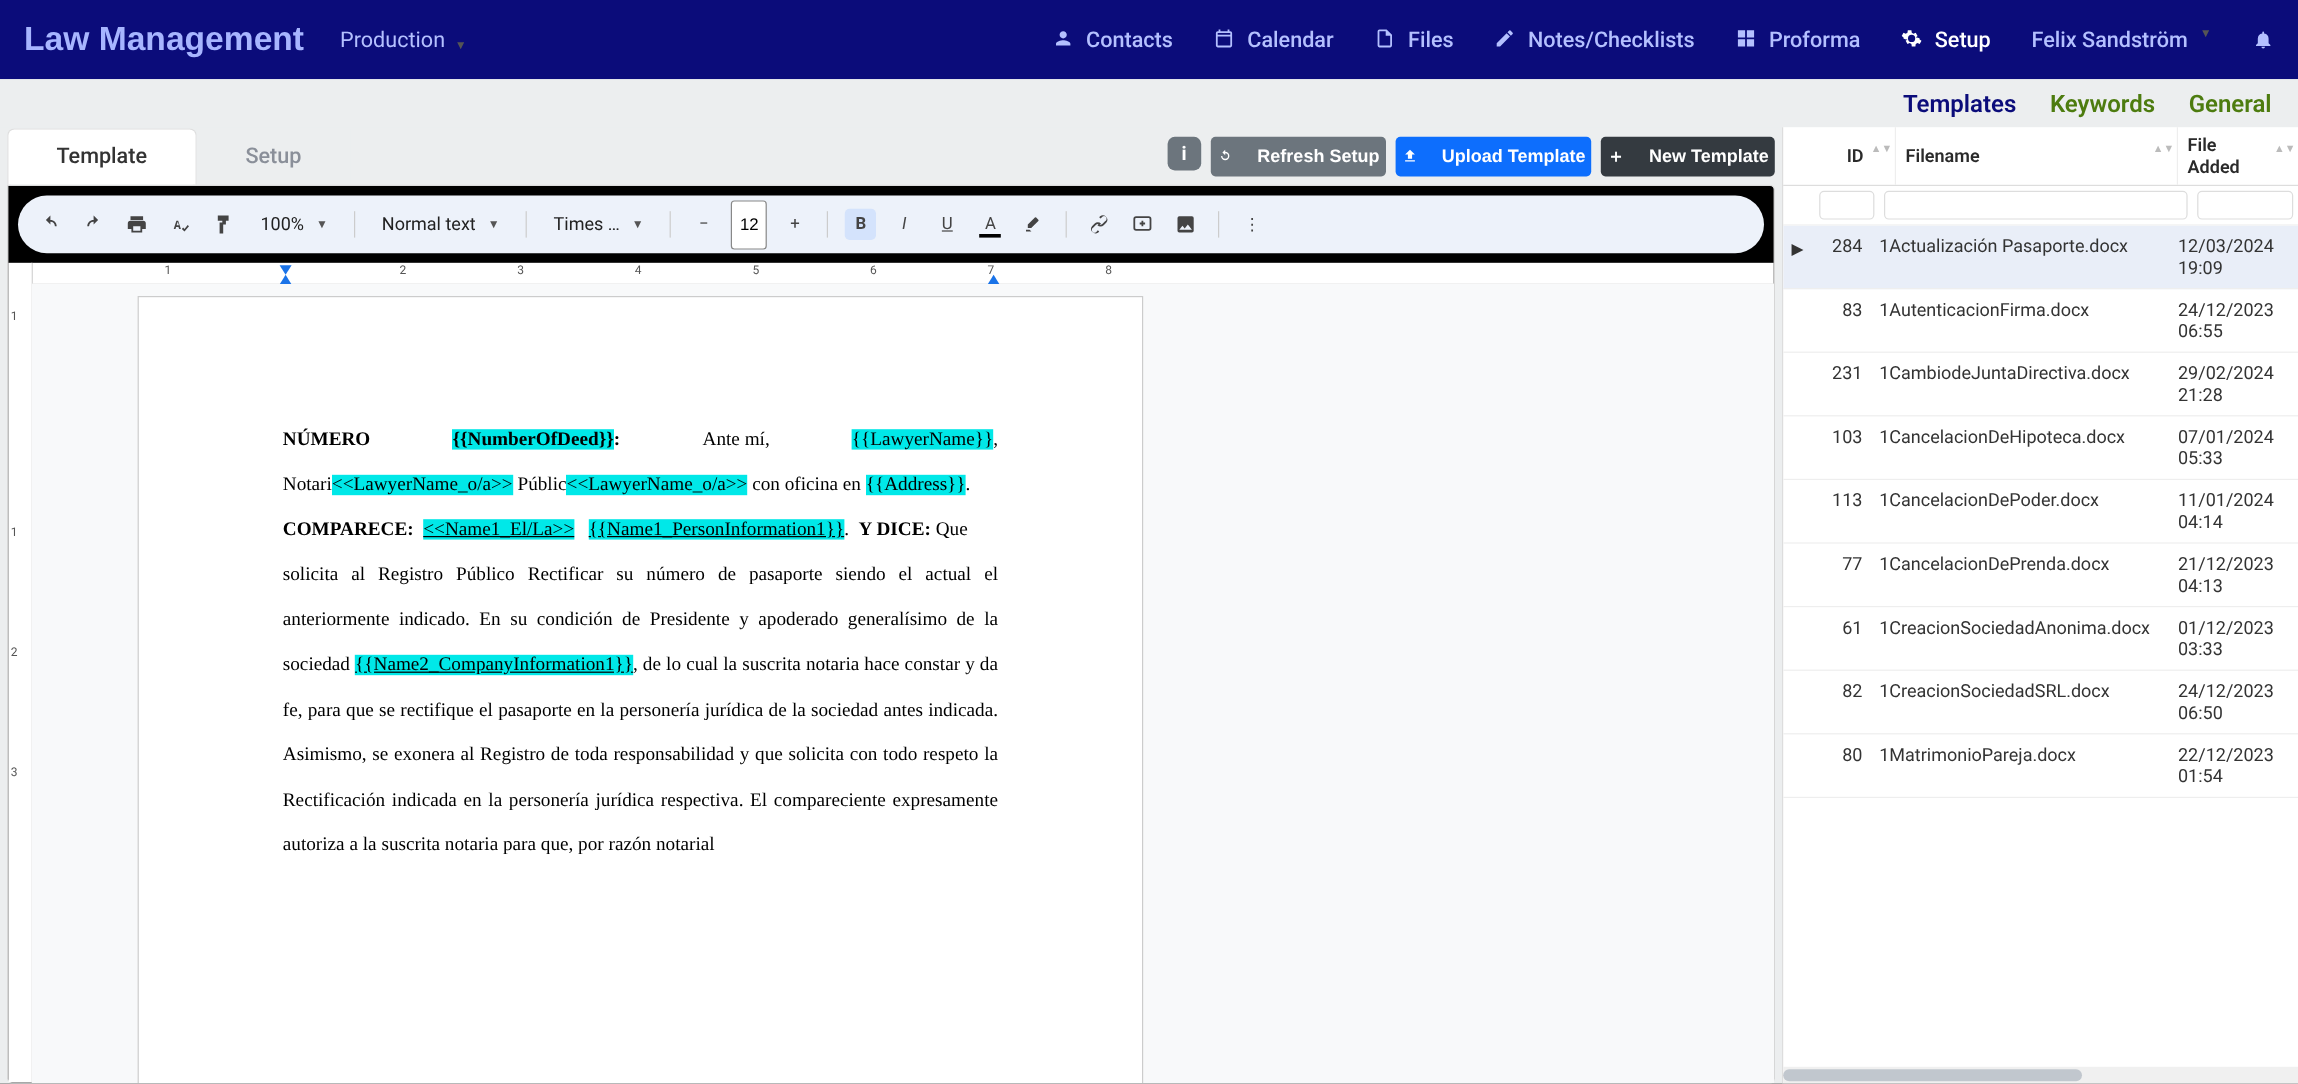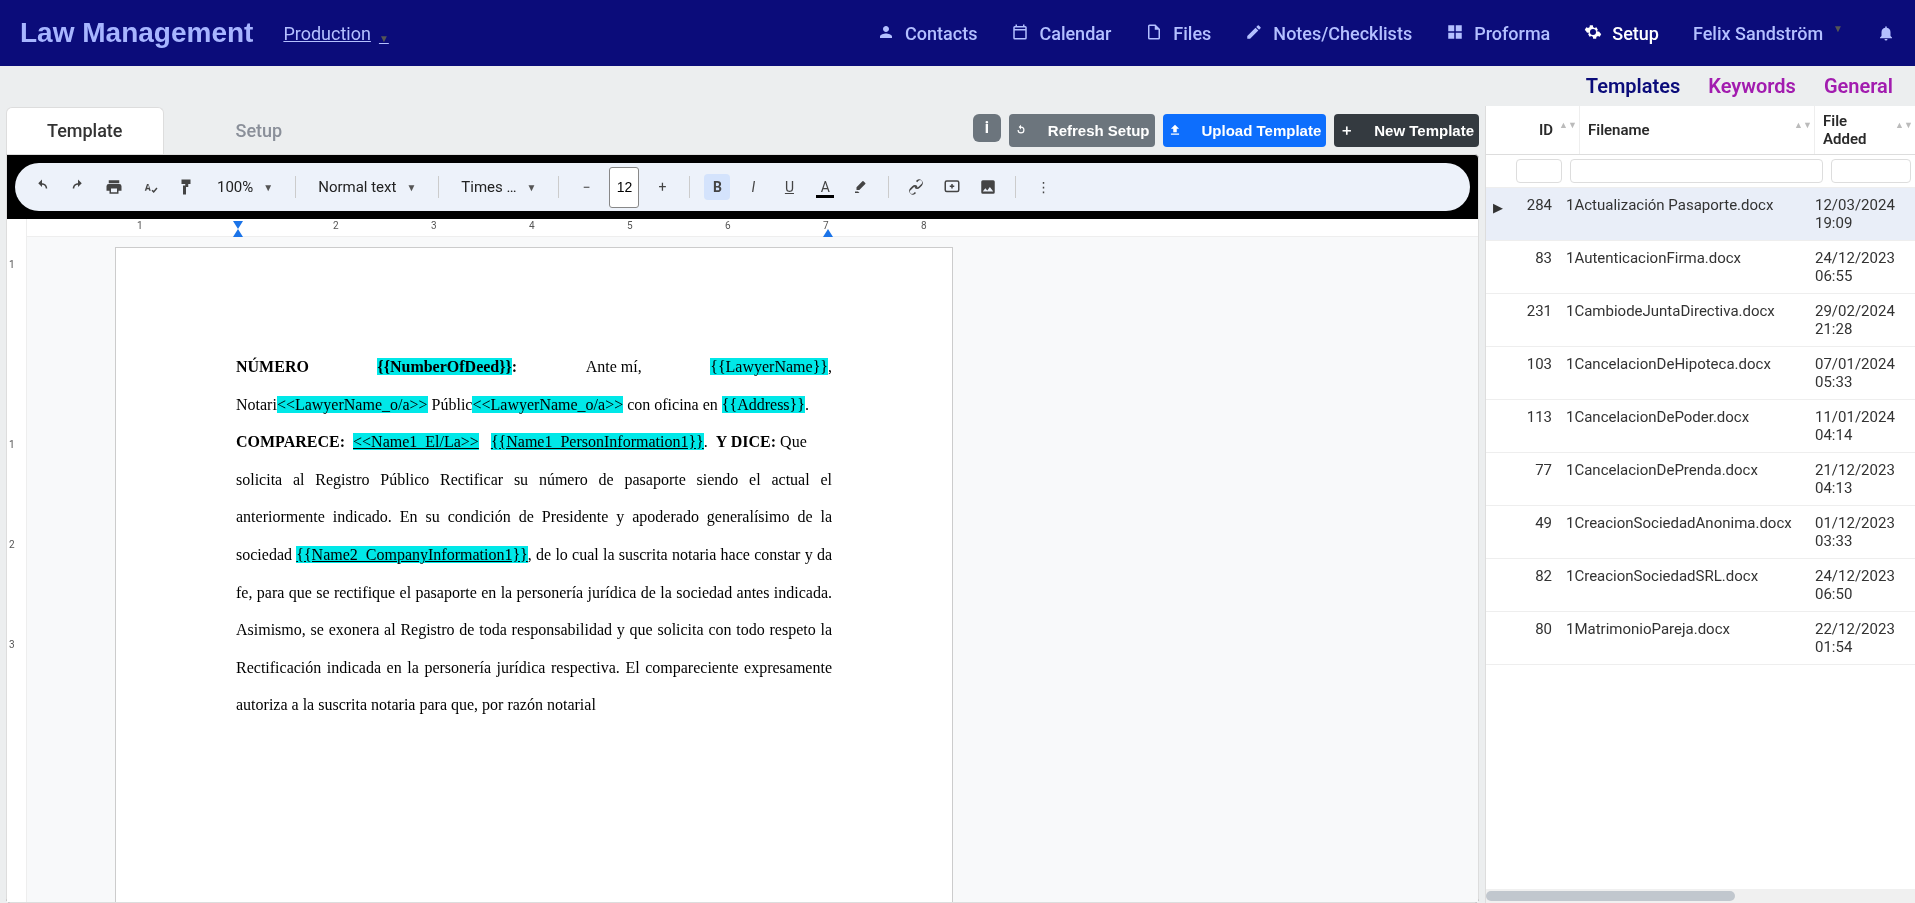--- a/index.html
+++ b/index.html
@@ -1,39 +1,39 @@
 <!DOCTYPE html>
 <html><head>
 <meta charset="utf-8">
 <style>
   * { box-sizing: border-box; margin: 0; padding: 0; }
   body { font-family: -apple-system, BlinkMacSystemFont, "Segoe UI", Roboto, Arial, sans-serif; background: #eceeef; overflow: hidden; width: 1915px; height: 903px; }
   
   
   .navbar { background: #0b0c7a; height: 66px; display: flex; align-items: center; padding: 0 20px; color: #b4c0ff; }
   .brand { color: #a7b5ff; font-size: 28px; font-weight: 700; margin-right: 30px; font-family: Arial, sans-serif; }
-  .env-sel { color: #b4c0ff; font-size: 18px; display: flex; align-items: flex-end; gap: 8px; cursor: pointer; text-decoration: underline; }
+  .env-sel { color: #b4c0ff; font-size: 18px; display: flex; align-items: flex-end; gap: 8px; cursor: pointer; }
   .nav-items { margin-left: auto; display: flex; align-items: center; gap: 34px; }
   .nav-item { display: flex; align-items: flex-start; gap: 10px; font-size: 18px; font-weight: 500; color: #b4c0ff; cursor: pointer; }
   .nav-item.active { color: #fff; }
   .nav-icon { width: 18px; height: 18px; fill: currentColor; }
 
   
   .subtabs { background: #eceeef; height: 40px; display: flex; justify-content: flex-end; align-items: center; padding: 0 22px; gap: 28px; }
-  .subtab { font-size: 20px; font-weight: 600; color: #a21caf; cursor: pointer; }
+  .subtab { font-size: 20px; font-weight: 600; color: #4d7c0f; cursor: pointer; }
   .subtab.active { color: #0b0c7a; }
 
   
   .main { display: flex; height: calc(100% - 106px); }
   .left { flex: 1; display: flex; flex-direction: column; background: #eceeef; padding: 0 6px 0 6px; min-width: 0; }
   .right { width: 430px; background: #fff; border-left: 1px solid #ddd; display: flex; flex-direction: column; }
 
   
   .panelbar { display: flex; align-items: center; height: 48px; }
-  .panel-tabs { display: flex; gap: 31px; }
+  .panel-tabs { display: flex; }
   .panel-tab { padding: 12px 40px; font-size: 18px; font-weight: 500; color: #8a8f99; background: #eceeef; border: 1px solid transparent; cursor: pointer; }
   .panel-tab.active { background: #fff; color: #333; border: 1px solid #ddd; border-bottom: none; border-radius: 6px 6px 0 0; }
   .panel-btns { margin-left: auto; display: flex; gap: 8px; }
   .btn { display: inline-flex; align-items: center; gap: 20px; padding: 7px 5px; font-size: 15px; font-weight: 600; border: none; border-radius: 4px; cursor: pointer; color: #fff; }
   .btn-gray { background: #6c757d; }
   .btn-blue { background: #0d6efd; }
   .btn-dark { background: #343a40; }
   .btn-icon-circle { width: 28px; height: 28px; border-radius: 6px; background: #6c757d; color: #fff; display: inline-flex; align-items: center; justify-content: center; font-weight: 700; cursor: pointer; }
 
   
@@ -386,21 +386,21 @@
           <div class="r-d">11/01/2024 04:14</div>
         </div>
         <div class="row">
           <div class="r-arrow"></div>
           <div class="r-id">77</div>
           <div class="r-f">1CancelacionDePrenda.docx</div>
           <div class="r-d">21/12/2023 04:13</div>
         </div>
         <div class="row">
           <div class="r-arrow"></div>
-          <div class="r-id">49</div>
+          <div class="r-id">61</div>
           <div class="r-f">1CreacionSociedadAnonima.docx</div>
           <div class="r-d">01/12/2023 03:33</div>
         </div>
         <div class="row">
           <div class="r-arrow"></div>
           <div class="r-id">82</div>
           <div class="r-f">1CreacionSociedadSRL.docx</div>
           <div class="r-d">24/12/2023 06:50</div>
         </div>
         <div class="row">

